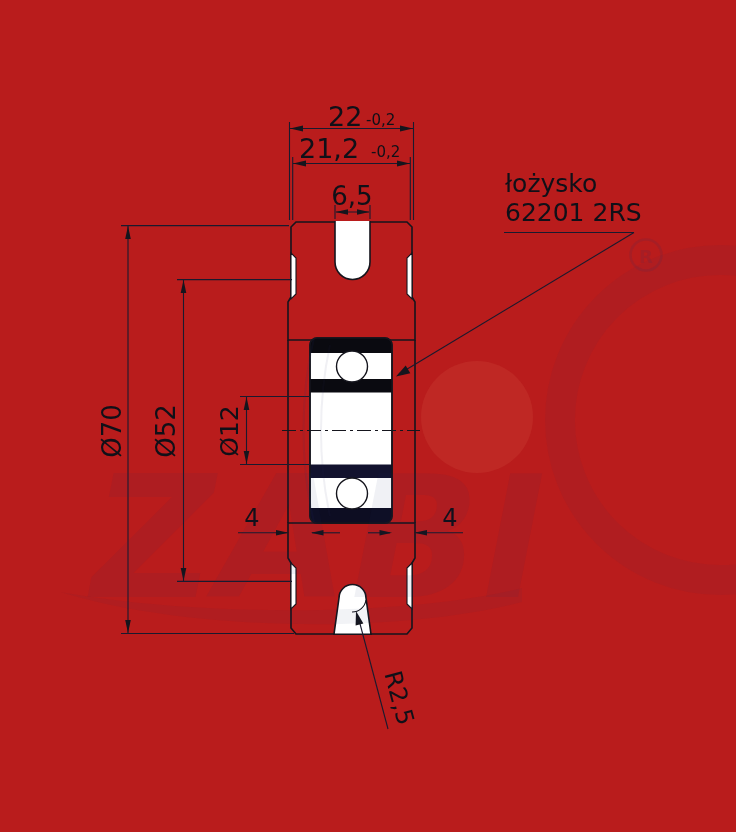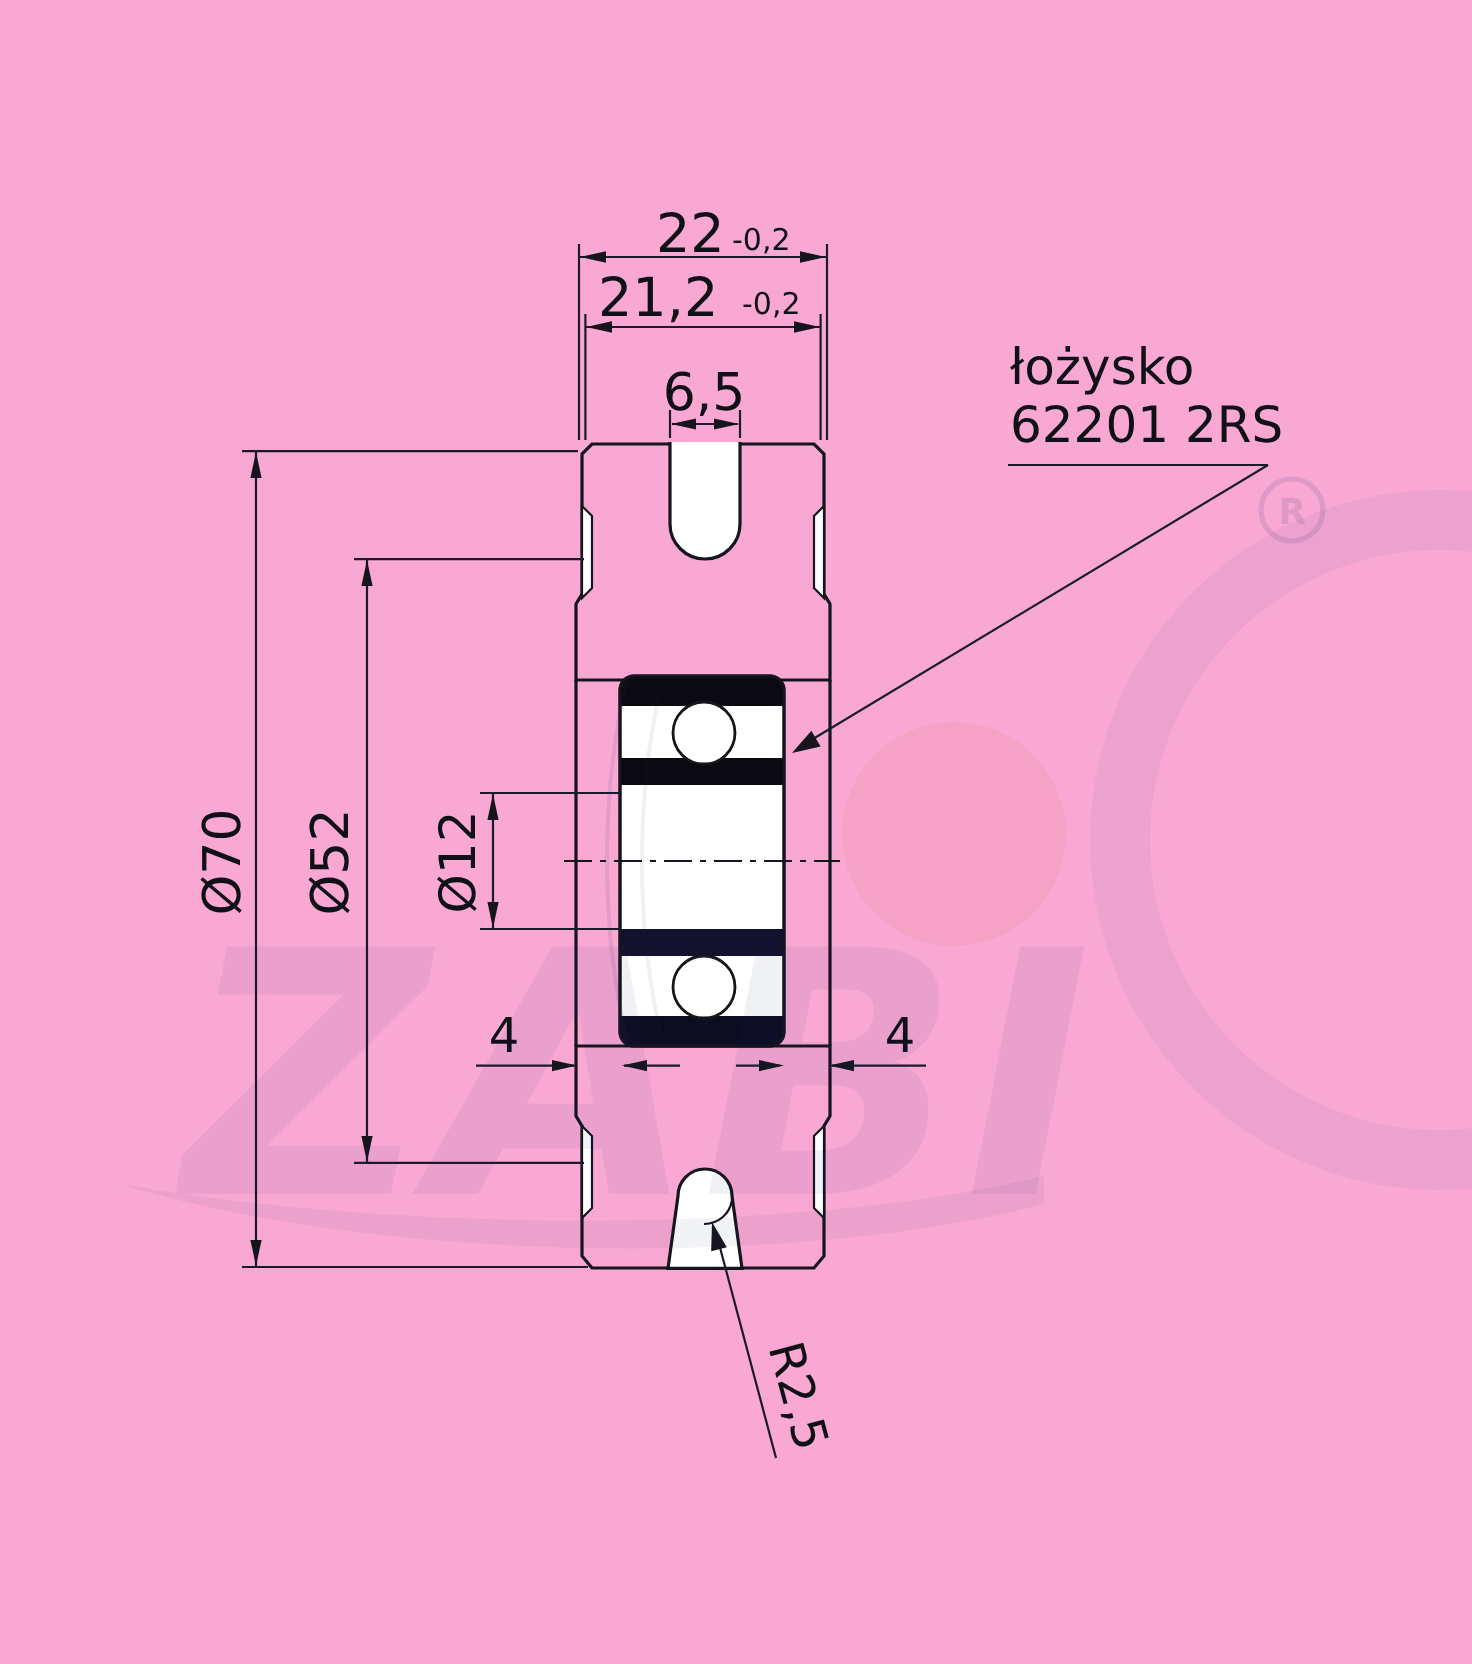--- a/index.html
+++ b/index.html
@@ -1,16 +1,16 @@
 <!DOCTYPE html>
 <html><head>
 <meta charset="utf-8">
 <style>
   html,body{margin:0;padding:0;background:#ffffff;}
-  #stage{position:relative;width:736px;height:832px;background:#f9a8d4;overflow:hidden;
+  #stage{position:relative;width:736px;height:832px;background:#b91c1c;overflow:hidden;
          font-family:"DejaVu Sans","Liberation Sans",sans-serif;}
   svg{position:absolute;left:0;top:0;}
   .lw{stroke:#15151d;stroke-width:1.6;fill:none;}
   .dim{stroke:#1a1a2e;stroke-width:1.1;fill:none;}
   .ah{fill:#15151d;stroke:none;}
   .dtxt{fill:#101018;}
   .wm{pointer-events:none;}
 </style>
 </head>
 <body>

